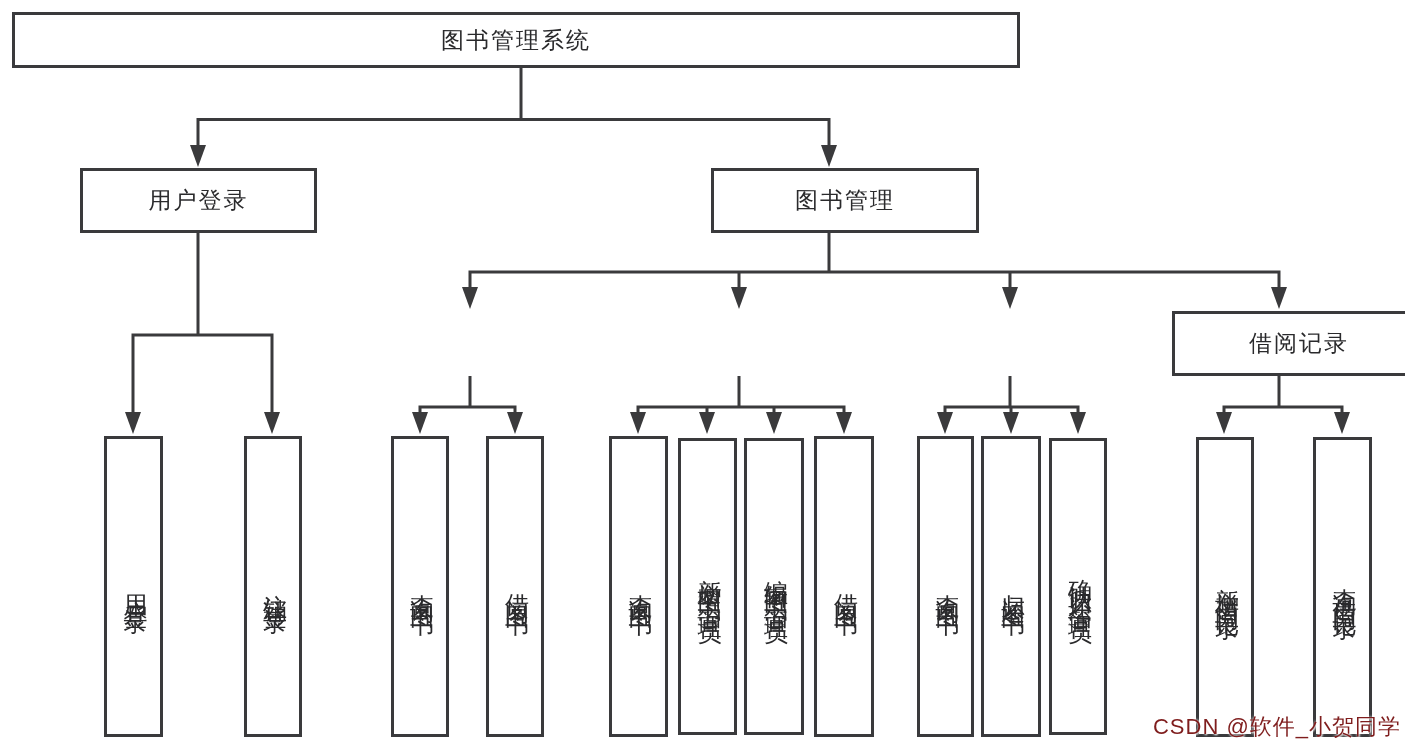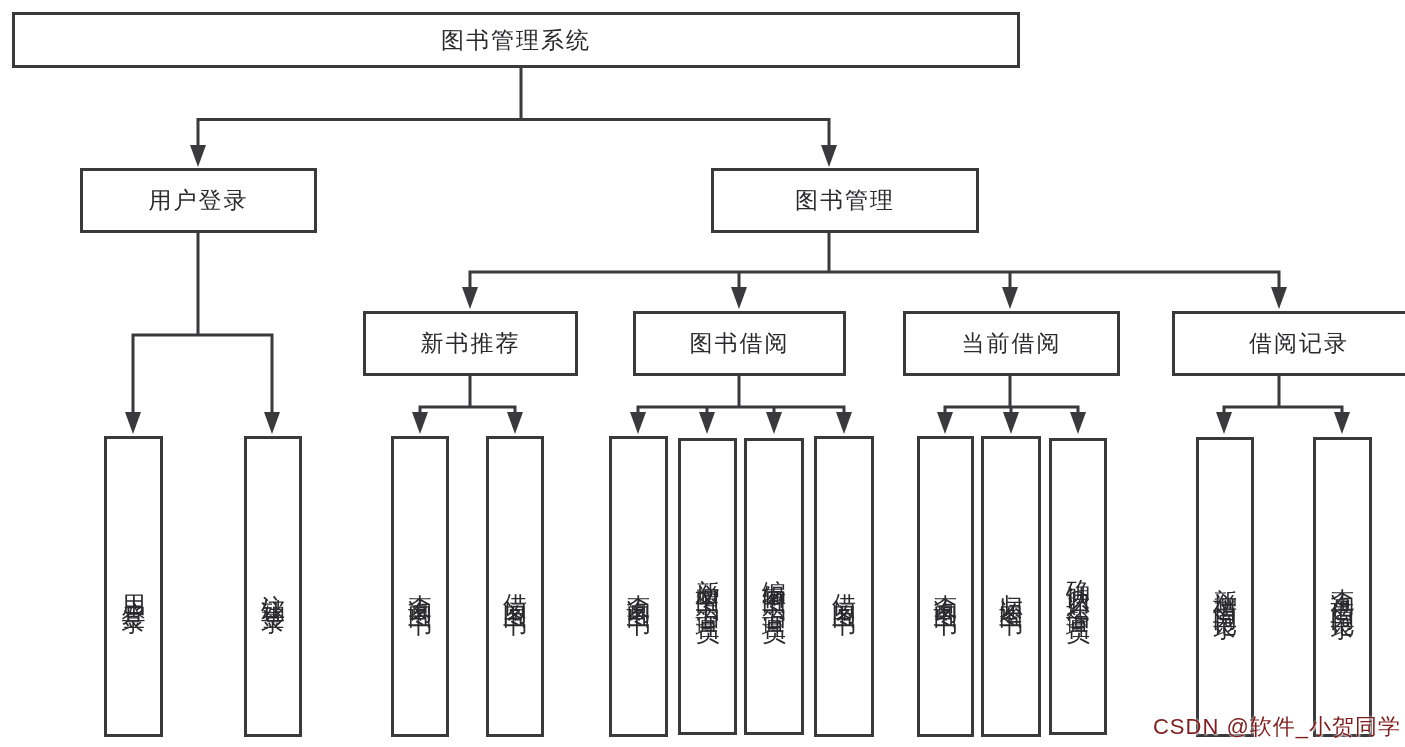--- a/index.html
+++ b/index.html
@@ -20,20 +20,21 @@
   .node {
     position: absolute;
     box-sizing: border-box;
     border: 3px solid #3a3a3c;
     background: #ffffff;
     display: flex;
     align-items: center;
     justify-content: center;
     color: #2a2a2c;
     z-index: 2;
+    font-family: Liberation Mono, monospace;
   }
   .node .hlabel {
     font-size: 23px;
     letter-spacing: 2px;
     white-space: nowrap;
   }
   .leaf .vlabel {
     writing-mode: vertical-rl;
     text-orientation: mixed;
     font-size: 24px;
@@ -102,29 +103,20 @@
     <span class="hlabel">图书管理系统</span>
   </div>
 
   <div class="node" style="left:80px;top:168px;width:237px;height:65px">
     <span class="hlabel">用户登录</span>
   </div>
   <div class="node" style="left:711px;top:168px;width:268px;height:65px">
     <span class="hlabel">图书管理</span>
   </div>
 
-  <div class="node" style="left:363px;top:311px;width:215px;height:65px">
-    <span class="hlabel">新书推荐</span>
-  </div>
-  <div class="node" style="left:633px;top:311px;width:213px;height:65px">
-    <span class="hlabel">图书借阅</span>
-  </div>
-  <div class="node" style="left:903px;top:311px;width:217px;height:65px">
-    <span class="hlabel">当前借阅</span>
-  </div>
   <div class="node" style="left:1172px;top:311px;width:254px;height:65px">
     <span class="hlabel">借阅记录</span>
   </div>
 
   <div class="node leaf" style="left:104px;top:436px;width:59px;height:301px">
     <span class="vlabel">用户登录</span>
   </div>
   <div class="node leaf" style="left:244px;top:436px;width:58px;height:301px">
     <span class="vlabel">注销登录</span>
   </div>

